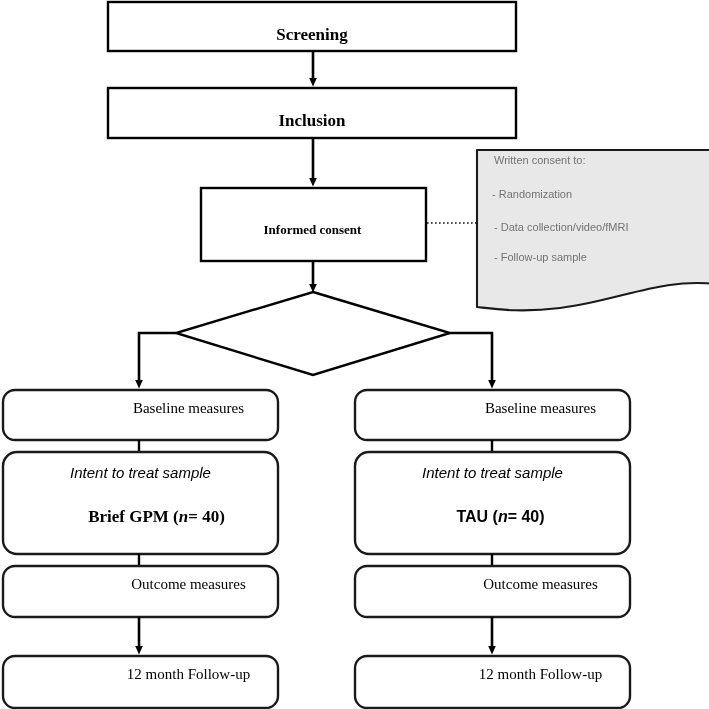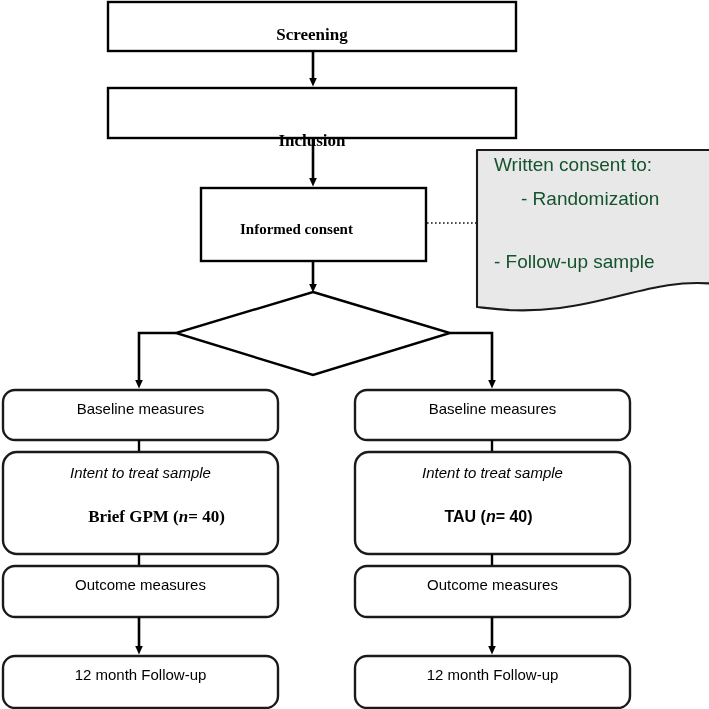--- a/index.html
+++ b/index.html
@@ -38,38 +38,39 @@
     color: #000000;
     line-height: 1.18;
     white-space: nowrap;
     pointer-events: none;
   }
   .lbl-serif-bold {
     font-family: "Liberation Serif", serif;
     font-weight: bold;
   }
   .lbl-sans {
-    font-family: Liberation Sans, sans-serif;
+    font-family: Liberation Serif, serif;
     font-weight: normal;
+    padding-left: 48px;
   }
   .lbl-sans-italic {
     font-family: "Liberation Sans", sans-serif;
     font-style: italic;
     font-weight: normal;
   }
   .lbl-sans-bold {
     font-family: "Liberation Sans", sans-serif;
     font-weight: bold;
   }
 
   .note-text {
     position: absolute;
     font-family: "Liberation Sans", sans-serif;
-    font-size: 19px;
-    color: #14532d;
+    font-size: 11px;
+    color: #737373;
     white-space: nowrap;
     pointer-events: none;
   }
 
   .it-serif { font-family: "Liberation Serif", serif; font-style: italic; font-weight: bold; }
   .it-sans  { font-family: "Liberation Sans", sans-serif; font-style: italic; font-weight: bold; }
 </style>
 </head>
 <body>
 
@@ -124,47 +125,48 @@
     <line x1="492" y1="554" x2="492" y2="566" stroke="#000000" stroke-width="2.4"></line>
 
     <rect x="355" y="566" width="275" height="51" rx="12" ry="12" fill="#ffffff" stroke="#1a1a1a" stroke-width="2.4"></rect>
     <line x1="492" y1="617" x2="492" y2="650" stroke="#000000" stroke-width="2.6" marker-end="url(#arrow)"></line>
 
     <rect x="355" y="656" width="275" height="52" rx="12" ry="12" fill="#ffffff" stroke="#1a1a1a" stroke-width="2.4"></rect>
   </svg>
 
   <div class="lbl lbl-serif-bold" style="left:108px; top:24px; width:408px; height:22px; font-size:17px;">Screening</div>
 
-  <div class="lbl lbl-serif-bold" style="left:108px; top:110px; width:408px; height:22px; font-size:17px;margin-top:20px;">Inclusion</div>
+  <div class="lbl lbl-serif-bold" style="left:108px; top:110px; width:408px; height:22px; font-size:17px;">Inclusion</div>
 
-  <div class="lbl lbl-serif-bold" style="left:184px; top:219px; width:225px; height:22px; font-size:15px;">Informed consent</div>
+  <div class="lbl lbl-serif-bold" style="left:200px; top:219px; width:225px; height:22px; font-size:13px;">Informed consent</div>
 
   <div class="note-text" style="left:494px; top:154px;">Written consent to:</div>
-  <div class="note-text" style="left:521px; top:188px;">- Randomization</div>
+  <div class="note-text" style="left:492px; top:188px;">- Randomization</div>
+  <div class="note-text" style="left:494px; top:221px;">- Data collection/video/fMRI</div>
   <div class="note-text" style="left:494px; top:251px;">- Follow-up sample</div>
 
   <div class="lbl lbl-sans" style="left:3px; top:398px; width:275px; height:22px; font-size:15px;">Baseline measures</div>
 
   <div class="lbl lbl-sans-italic" style="left:3px; top:462px; width:275px; height:22px; font-size:15px;">Intent to treat sample</div>
 
   <div class="lbl" style="left:3px; top:505px; width:275px; height:24px; font-size:17px;margin-left:16px;">
     <span class="lbl-serif-bold">Brief GPM (</span>
       <span class="it-serif">n</span>
       <span class="lbl-serif-bold"> = 40)</span>
   </div>
 
   <div class="lbl lbl-sans" style="left:3px; top:574px; width:275px; height:22px; font-size:15px;">Outcome measures</div>
 
   <div class="lbl lbl-sans" style="left:3px; top:664px; width:275px; height:22px; font-size:15px;">12 month Follow-up</div>
 
   <div class="lbl lbl-sans" style="left:355px; top:398px; width:275px; height:22px; font-size:15px;">Baseline measures</div>
 
   <div class="lbl lbl-sans-italic" style="left:355px; top:462px; width:275px; height:22px; font-size:15px;">Intent to treat sample</div>
 
-  <div class="lbl" style="left:351px; top:505px; width:275px; height:24px; font-size:16px;text-align:right;">
+  <div class="lbl" style="left:363px; top:505px; width:275px; height:24px; font-size:16px;text-align:right;">
     <span class="lbl-sans-bold">TAU (</span>
       <span class="it-sans">n</span>
       <span class="lbl-sans-bold"> = 40)</span>
   </div>
 
   <div class="lbl lbl-sans" style="left:355px; top:574px; width:275px; height:22px; font-size:15px;">Outcome measures</div>
 
   <div class="lbl lbl-sans" style="left:355px; top:664px; width:275px; height:22px; font-size:15px;">12 month Follow-up</div>
 
 </div>

